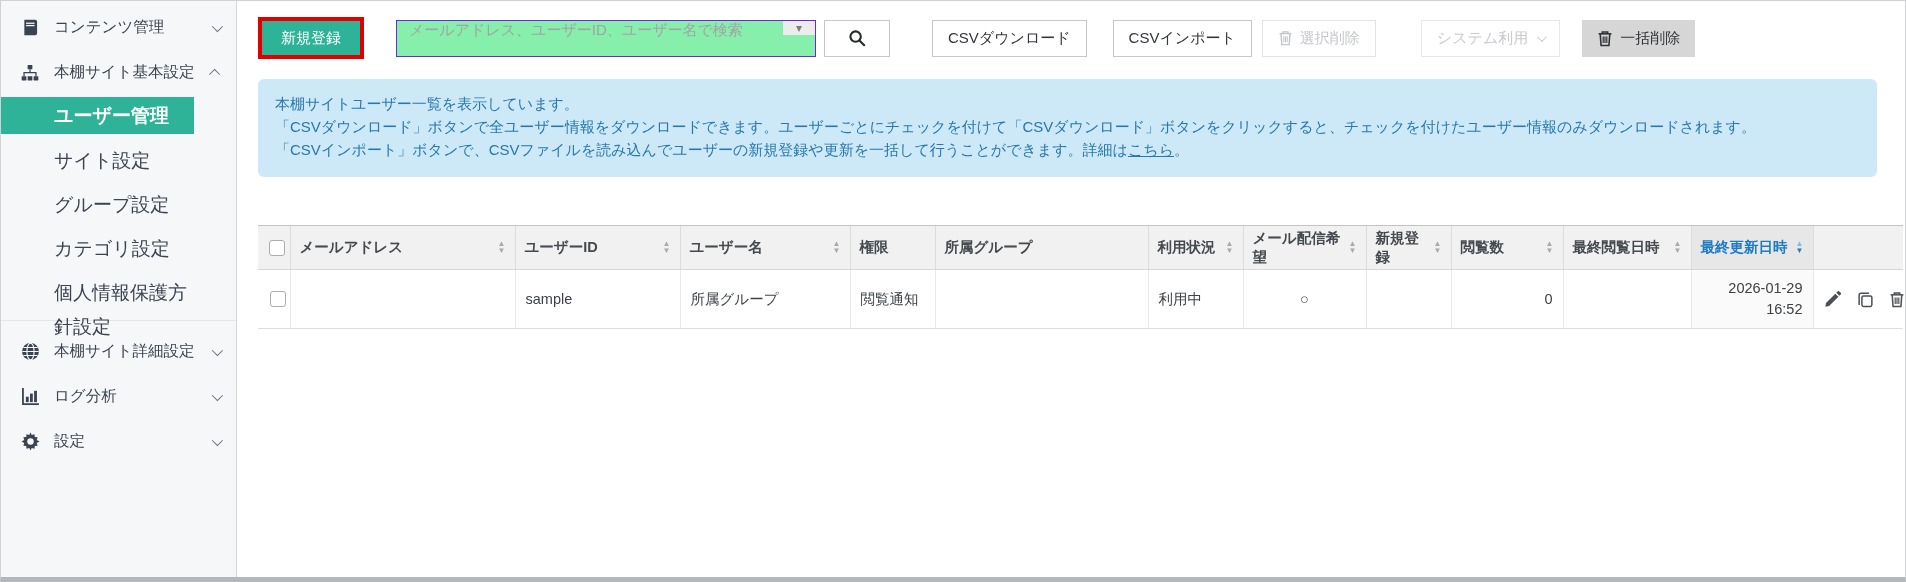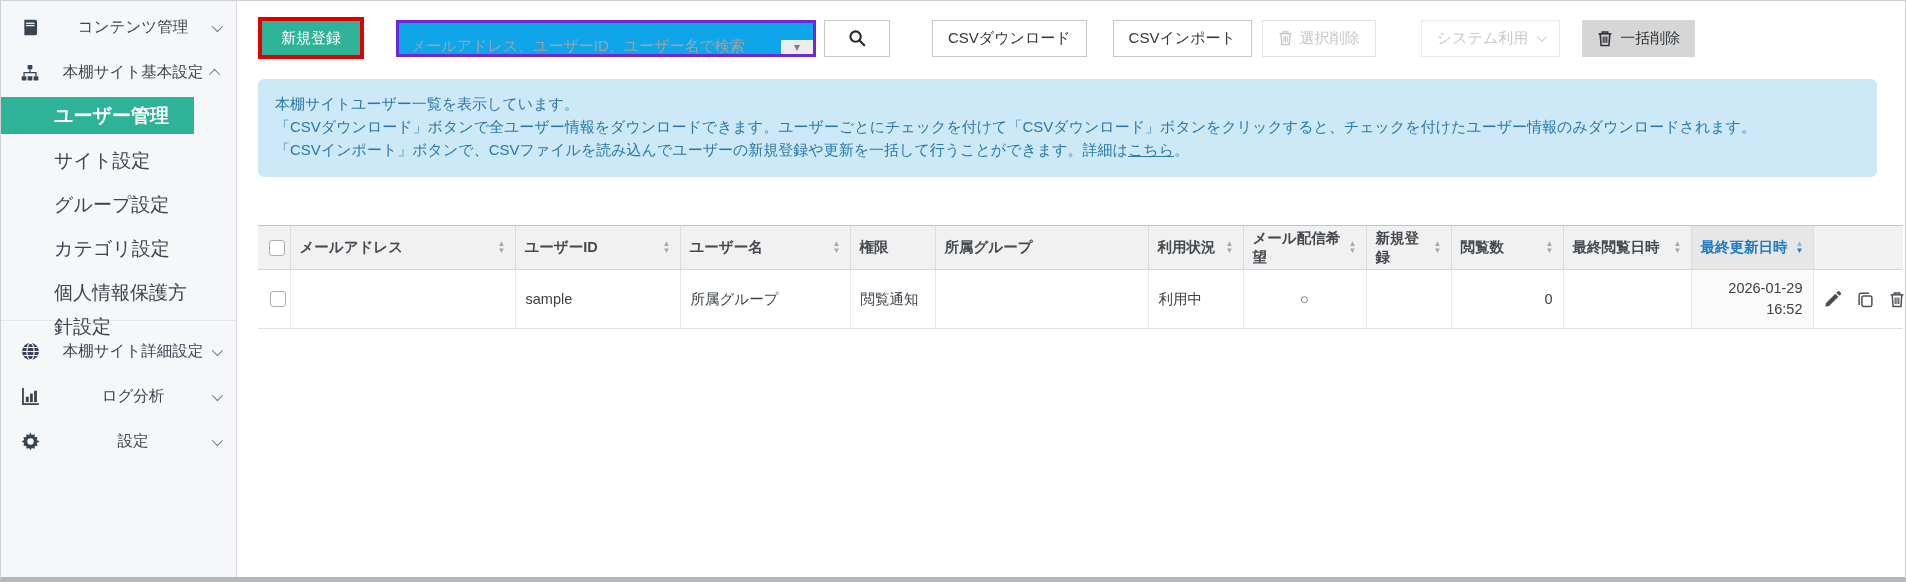--- a/index.html
+++ b/index.html
@@ -26,21 +26,21 @@
     font-size:15.5px;
   }
   .side-item {
     height:45px;
     display:flex; align-items:center;
     padding:0 16px 0 19px;
     cursor:pointer;
     color:#3b4450;
   }
   .side-item .s-icon { width:20px; height:20px; margin-right:14px; color:#3a4350; display:flex; align-items:center; justify-content:center; }
-  .side-item .s-label { flex:1;text-align:center; }
+  .side-item .s-label { flex:1; }
   .chev {
     width:8px; height:8px;
     border-right:1.6px solid #6b7280;
     border-bottom:1.6px solid #6b7280;
     display:inline-block;
   }
   .chev.down { transform:rotate(45deg) translateY(-2px); }
   .chev.up   { transform:rotate(-135deg) translateY(-2px); }
   .submenu { margin:2px 0 10px 0; }
   .submenu-item {
@@ -83,23 +83,23 @@
     color:#33373d;
     padding:0 15px;
     cursor:pointer;
     white-space:nowrap;
   }
   .btn-primary {
     background:#2fb398; color:#fff; border:none;
     height:34px; padding:0 19px; font-size:15px;
   }
   .search-box {
-    display:flex; align-items:flex-end;
-    border:3px solid #6d28d9;
-    background:#0ea5e9;
+    display:flex; align-items:flex-start;
+    border:1px solid #6d28d9;
+    background:#86efac;
     height:37px; width:420px;
   }
   .search-input {
     border:none; outline:none;
     flex:1; padding:0 12px;
     font-size:15px; color:#444;
     font-family:inherit;
     background:transparent;
   }
   .search-input::placeholder { color:#a3a3a3; }

